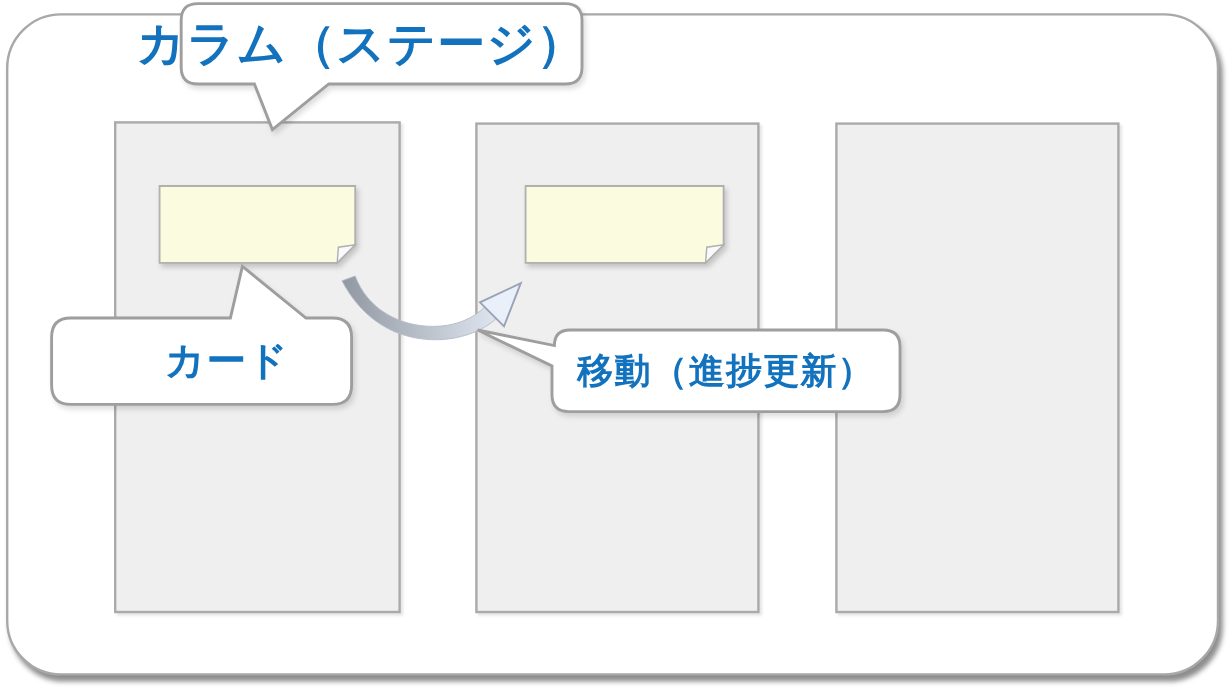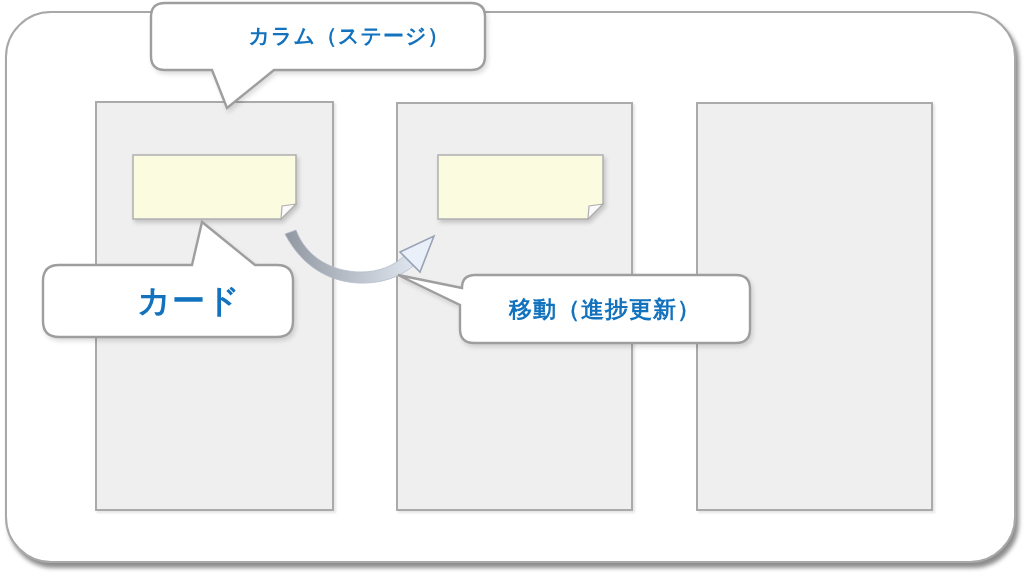--- a/index.html
+++ b/index.html
@@ -68,23 +68,23 @@
     position: absolute;
     display: flex;
     align-items: center;
     justify-content: center;
     color: var(--c-label_text);
     font-weight: 700;
     letter-spacing: 1px;
     white-space: nowrap;
     pointer-events: none;
   }
-  .label-column { left: 151px; top: 3px;  width: 300px; height: 66px; font-size: 21px; margin-left: 48px; }
+  .label-column { left: 151px; top: 3px;  width: 300px; height: 66px; font-size: 40px; }
   .label-card   { left: 43px;  top: 265px; width: 250px; height: 72px; font-size: 33px; margin-left: 21px; }
-  .label-move   { left: 460px; top: 275px; width: 290px; height: 68px; font-size: 23px; }
+  .label-move   { left: 460px; top: 275px; width: 290px; height: 68px; font-size: 30px; }
 </style>
 </head>
 <body>
 
 <div class="stage">
 
   <svg class="scene" viewBox="0 0 1024 576" xmlns="http://www.w3.org/2000/svg">
     <defs>
       <linearGradient id="arrowGrad" gradientUnits="userSpaceOnUse" x1="282" y1="255" x2="420" y2="255">
         <stop offset="0" class="stop-a"></stop>

